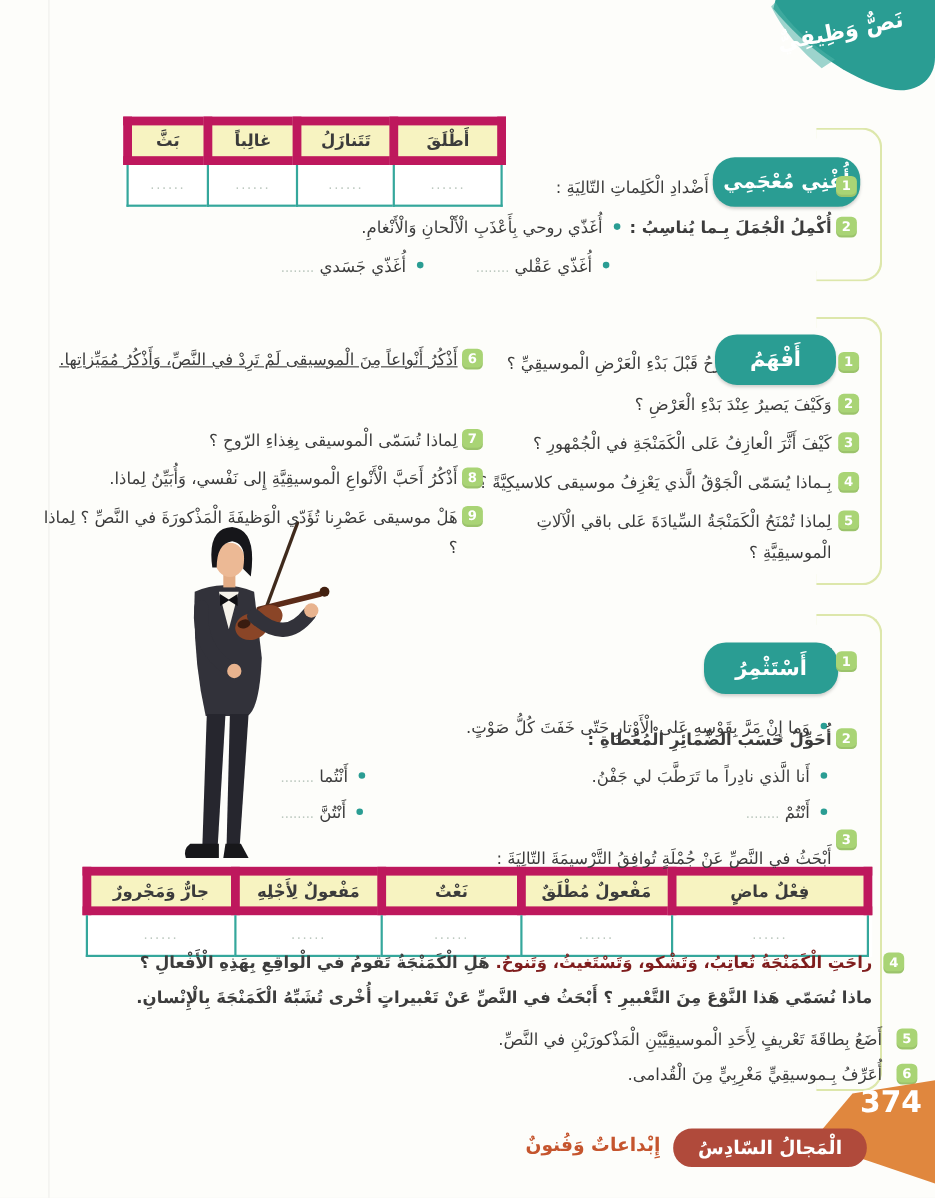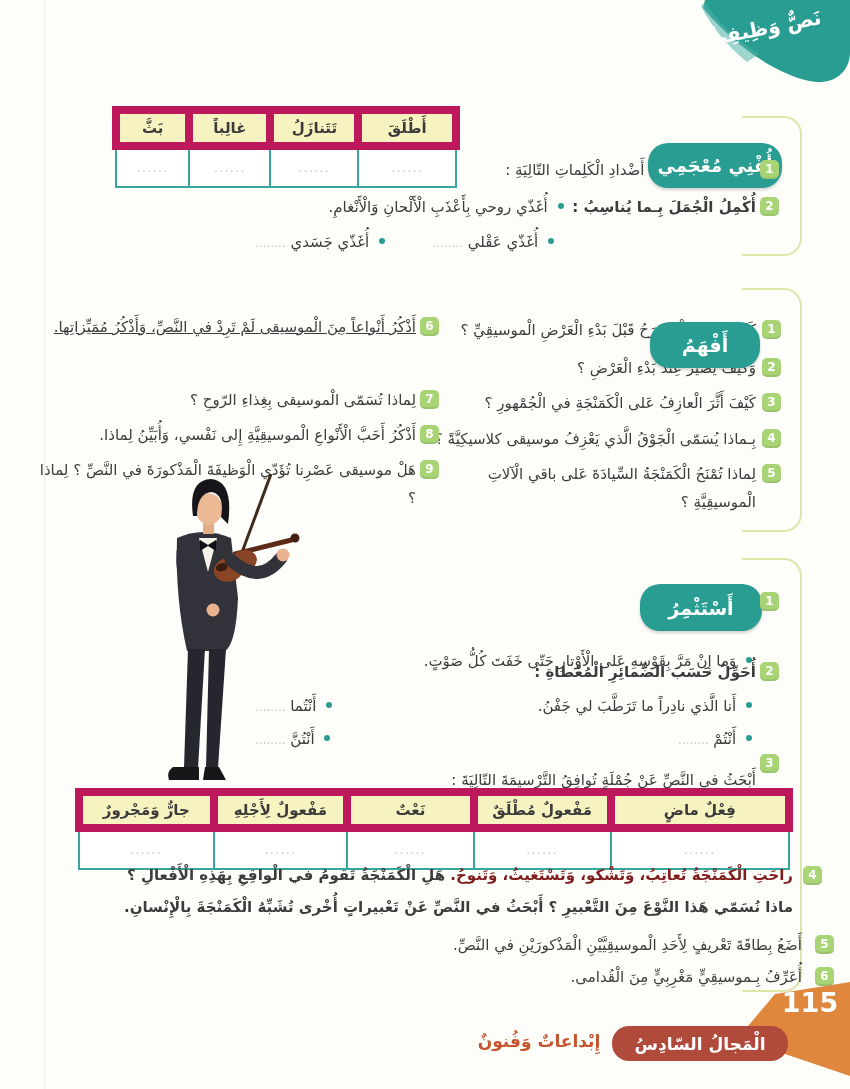--- a/index.html
+++ b/index.html
@@ -110,21 +110,21 @@
     <span class="dot"></span>
     <span>أُغَذّي عَقْلي</span>
     <span class="dots">........</span>
     <span style="display:inline-block;width:34px;"></span>
     <span class="dot"></span>
     <span>أُغَذّي جَسَدي</span>
     <span class="dots">........</span>
   </div>
 
   <div class="bracket" style="left:742px;top:288px;width:58px;height:240px;"></div>
-  <div class="badge" style="left:650px;top:274px;width:110px;height:46px;font-size:19px;">أَفْهَمُ</div>
+  <div class="badge" style="left:650px;top:256px;width:110px;height:46px;font-size:19px;">أَفْهَمُ</div>
 
   <div class="chip" style="left:762px;top:320px;">1</div>
   <div class="q nowrap" style="right:94px;top:317px;">كَيْفَ يَكونُ الْمَسْرَحُ قَبْلَ بَدْءِ الْعَرْضِ الْموسيقِيِّ ؟</div>
   <div class="chip" style="left:762px;top:358px;">2</div>
   <div class="q nowrap" style="right:94px;top:355px;">وَكَيْفَ يَصيرُ عِنْدَ بَدْءِ الْعَرْضِ ؟</div>
   <div class="chip" style="left:762px;top:393px;">3</div>
   <div class="q nowrap" style="right:94px;top:390px;">كَيْفَ أَثَّرَ الْعازِفُ عَلى الْكَمَنْجَةِ في الْجُمْهورِ ؟</div>
   <div class="chip" style="left:762px;top:429px;">4</div>
   <div class="q nowrap" style="right:94px;top:426px;">بِـماذا يُسَمّى الْجَوْقُ الَّذي يَعْزِفُ موسيقى كلاسيكِيَّةً ؟</div>
   <div class="chip" style="left:762px;top:464px;">5</div>
@@ -235,16 +235,16 @@
 
   <div class="chip" style="left:815px;top:935px;">5</div>
   <div class="q nowrap" style="right:48px;top:932px;">أَضَعُ بِطاقَةَ تَعْريفٍ لِأَحَدِ الْموسيقِيَّيْنِ الْمَذْكورَيْنِ في النَّصِّ.</div>
 
   <div class="chip" style="left:815px;top:967px;">6</div>
   <div class="q nowrap" style="right:48px;top:964px;">أُعَرِّفُ بِـموسيقِيٍّ مَغْرِبِيٍّ مِنَ الْقُدامى.</div>
 
   <svg style="left:720px;top:980px;z-index:8;" width="130" height="109" viewBox="0 0 130 109">
     <polygon points="130,2 55,14 18,58 130,96" fill="#e0873e"></polygon>
   </svg>
-  <div id="page-number">115</div>
+  <div id="page-number">374</div>
   <div id="footer-banner">الْمَجالُ السّادِسُ</div>
   <div id="footer-theme">إِبْداعاتٌ وَفُنونٌ</div>
 </div>
 
 </body></html>

